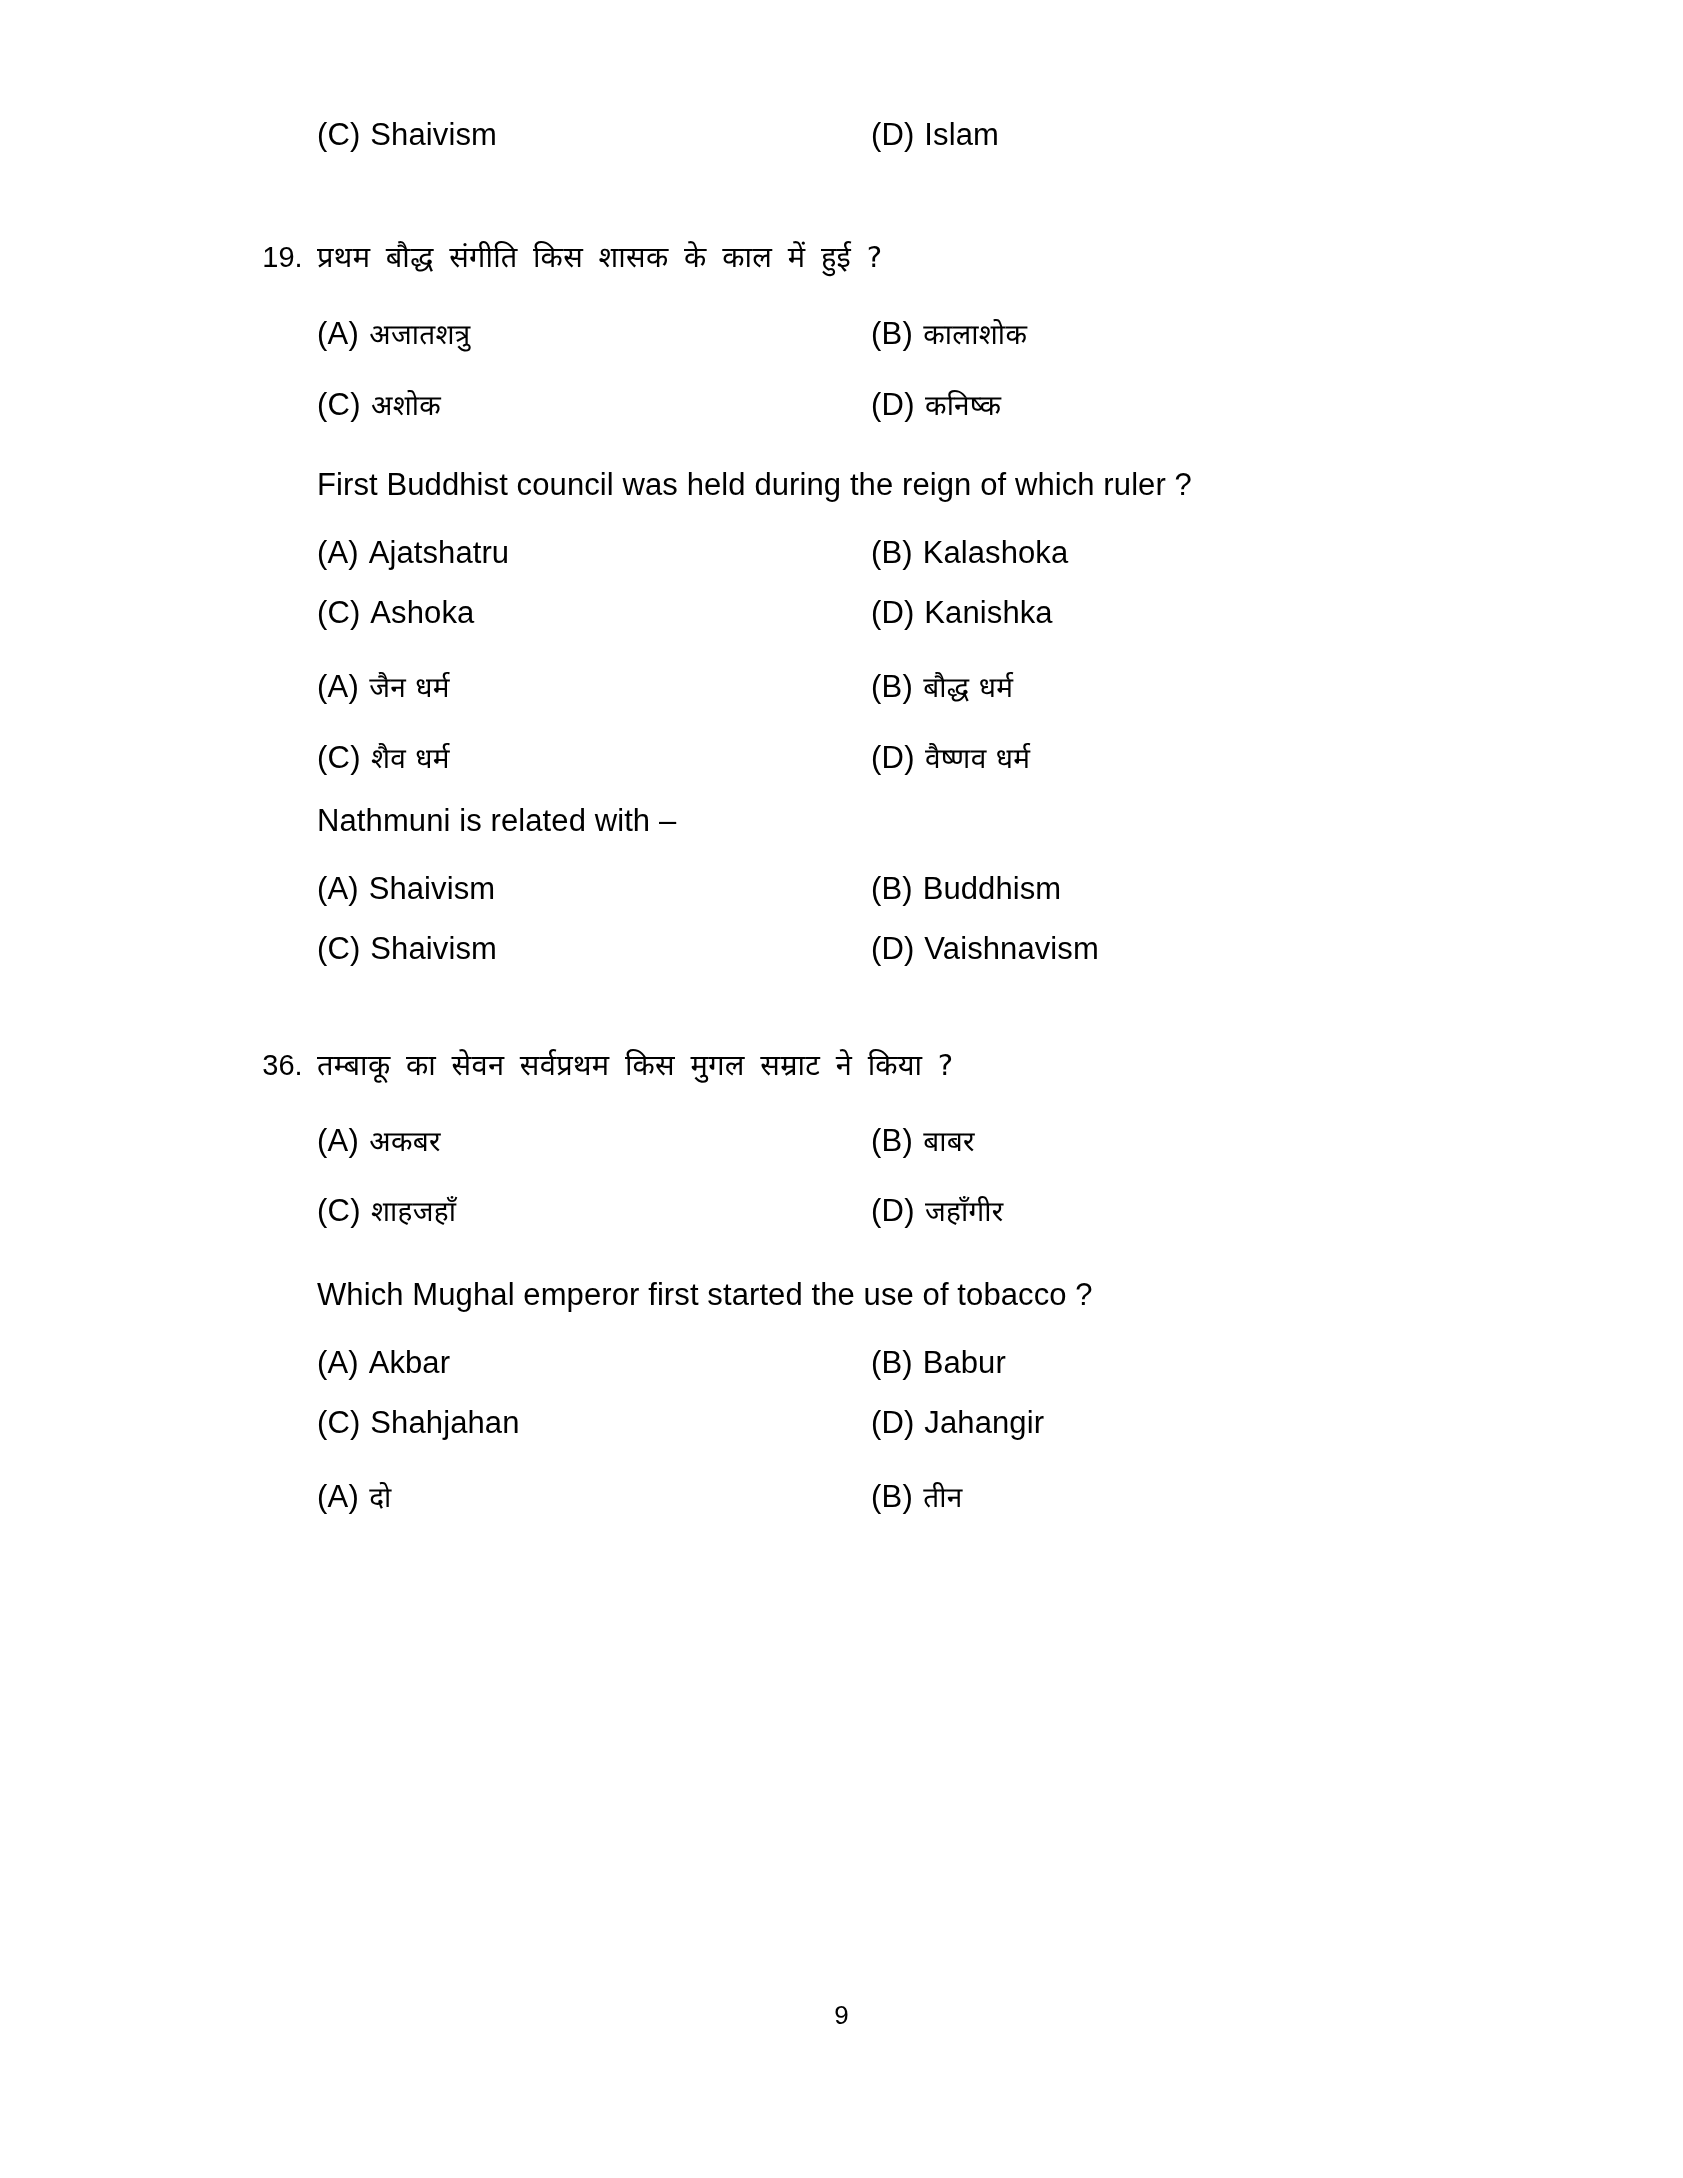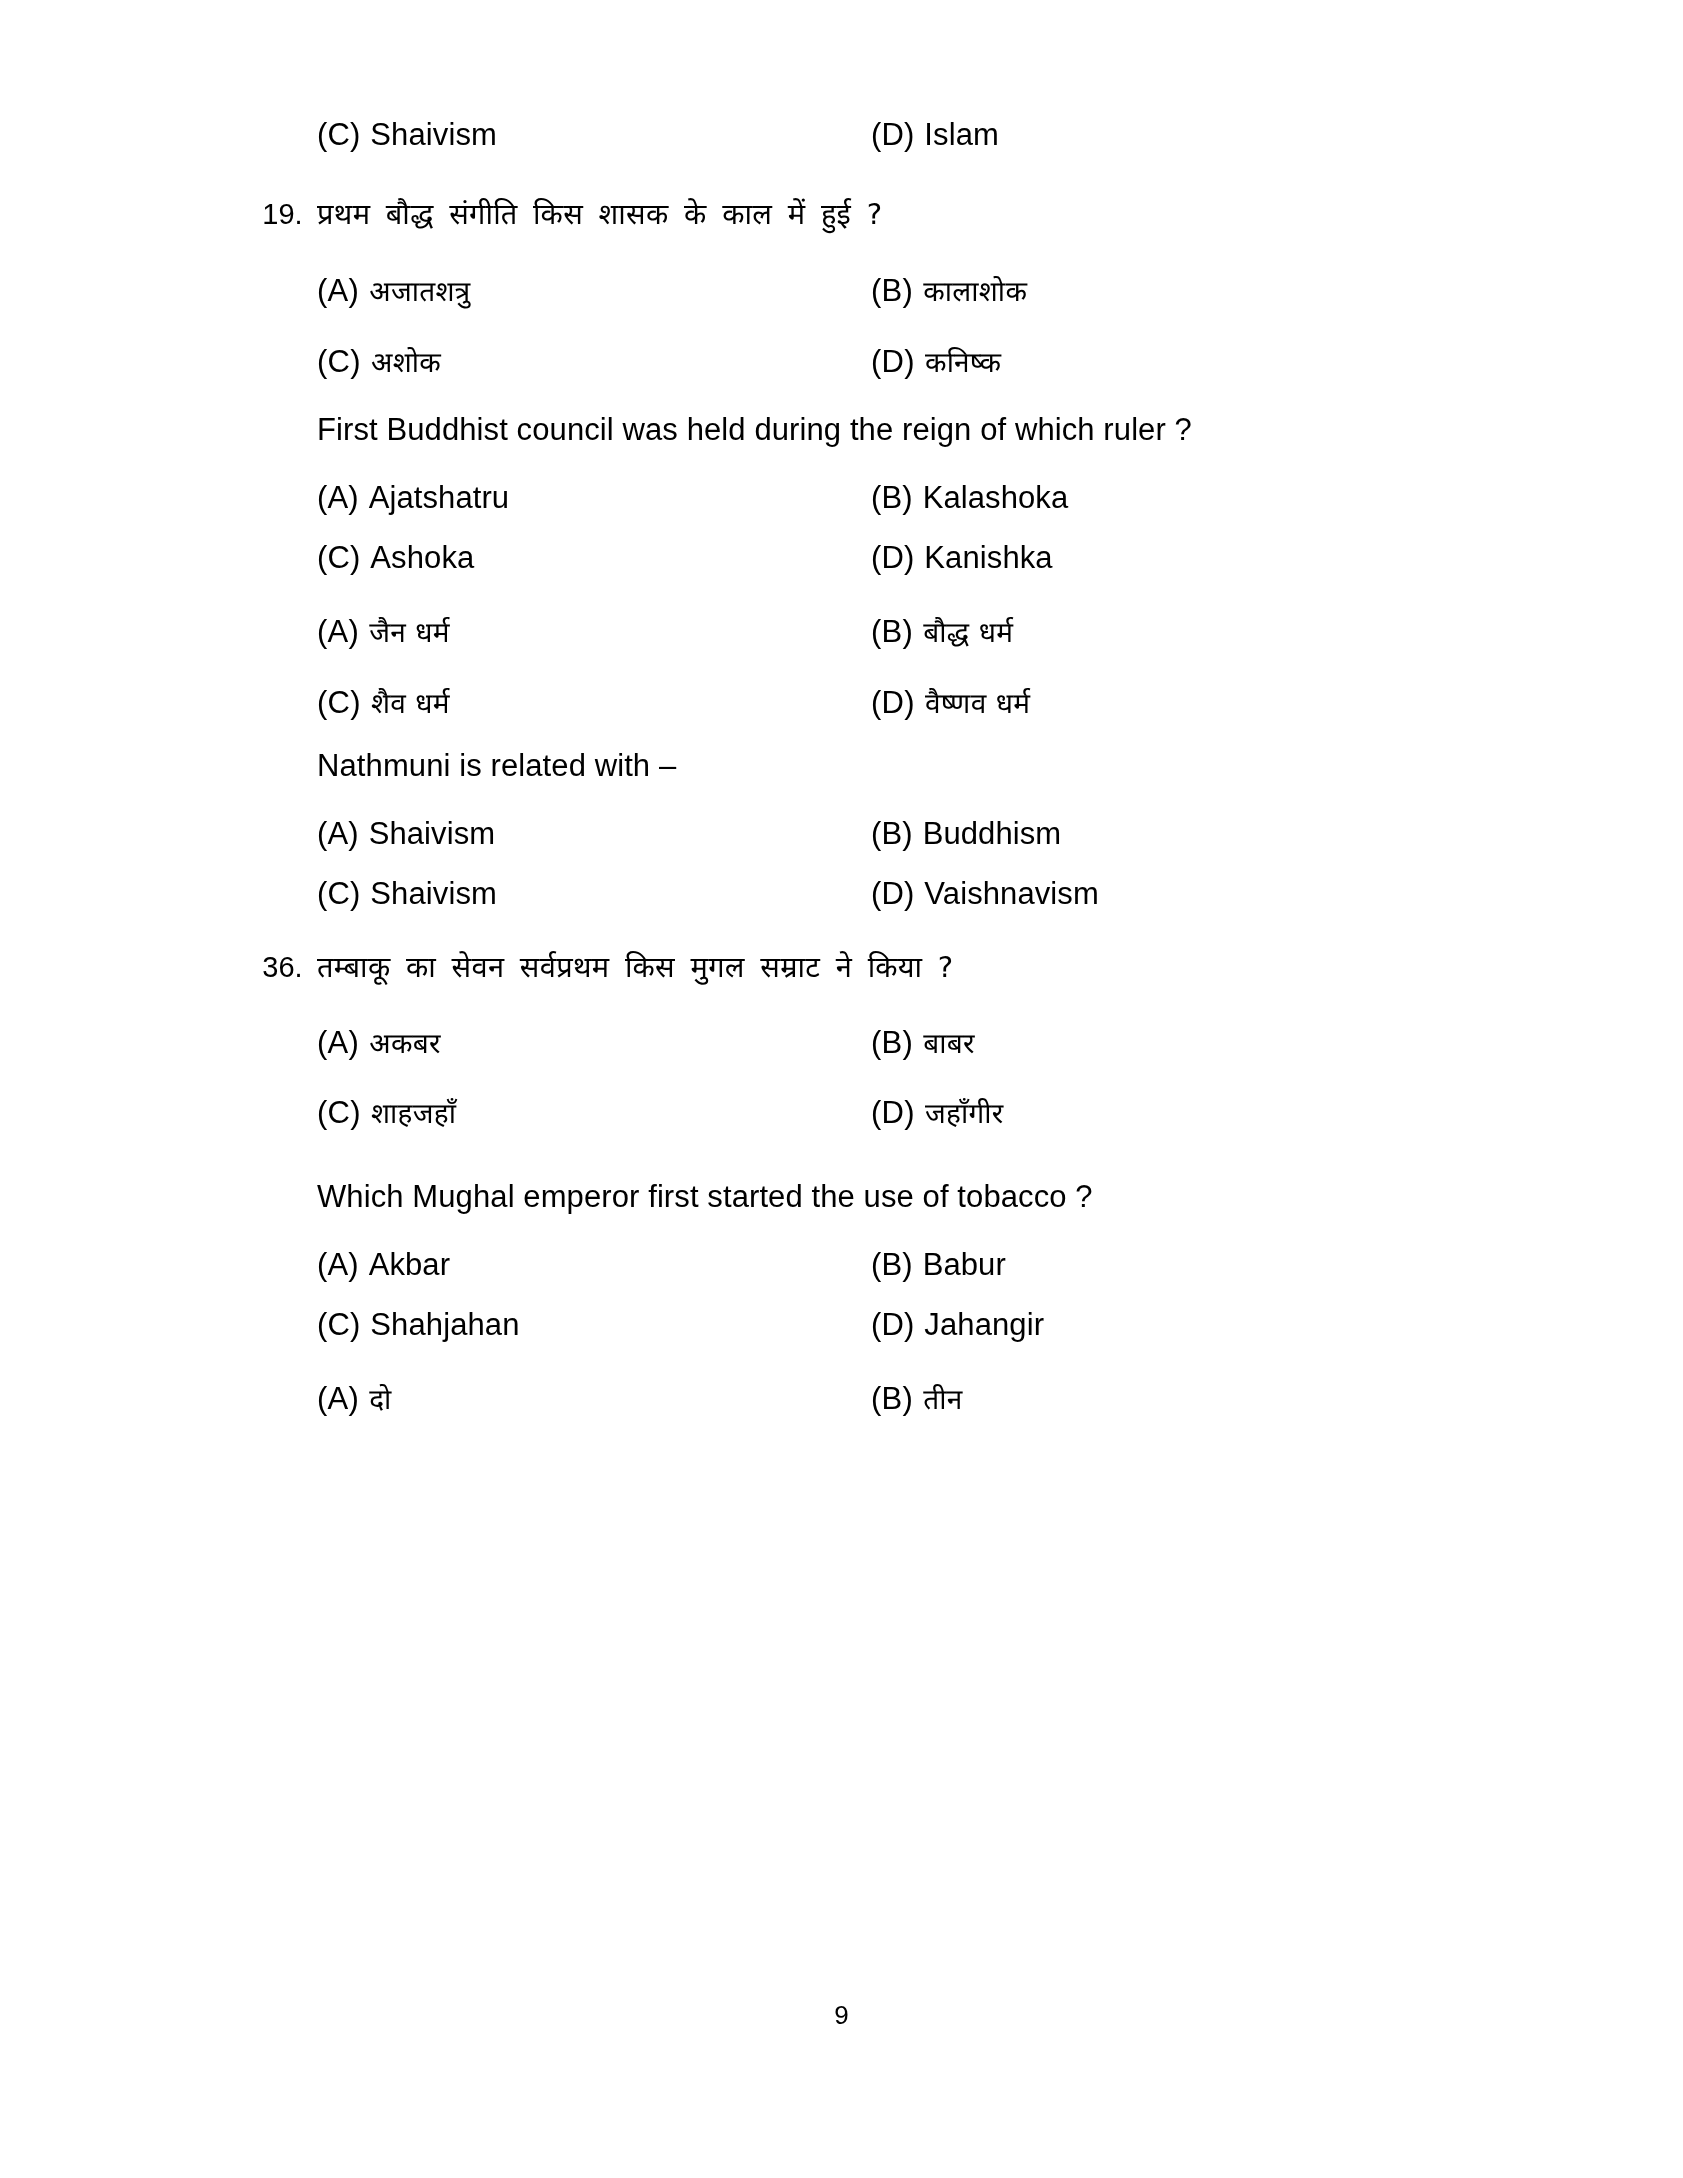--- a/index.html
+++ b/index.html
@@ -56,20 +56,21 @@
     font-size: 31px;
     line-height: 1.0;
     letter-spacing: 0.1px;
   }
   
   .hi {
     font-family: "DejaVu Sans", sans-serif;
     font-size: 28px;
     line-height: 1.25;
     letter-spacing: 0.3px;
+    margin-top: 43px;
   }
   .hi .opt-label {
     font-family: "Liberation Sans", sans-serif;
     font-size: 31px;
   }
 
   
   .q-line {
     display: flex;
     align-items: baseline;
@@ -145,21 +146,21 @@
         <div class="opt-col">
           <span class="opt-label">(C)</span>
           <span class="opt-text">अशोक</span>
         </div>
         <div class="opt-col">
           <span class="opt-label">(D)</span>
           <span class="opt-text">कनिष्क</span>
         </div>
       </div>
 
-      <div class="indent en" style="margin-top:32px;">First Buddhist council was held during the reign of which ruler ?</div>
+      <div class="indent en" style="margin-top:44px;">First Buddhist council was held during the reign of which ruler ?</div>
 
       <div class="opt-row en indent" style="margin-top:37px;">
         <div class="opt-col">
           <span class="opt-label">(A)</span>
           <span class="opt-text">Ajatshatru</span>
         </div>
         <div class="opt-col">
           <span class="opt-label">(B)</span>
           <span class="opt-text">Kalashoka</span>
         </div>

